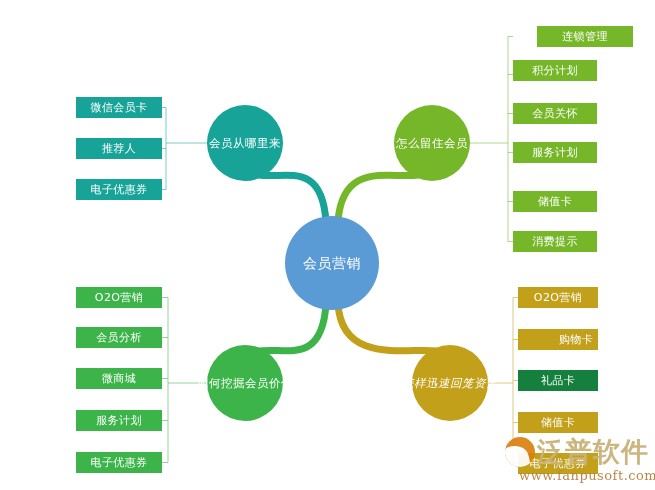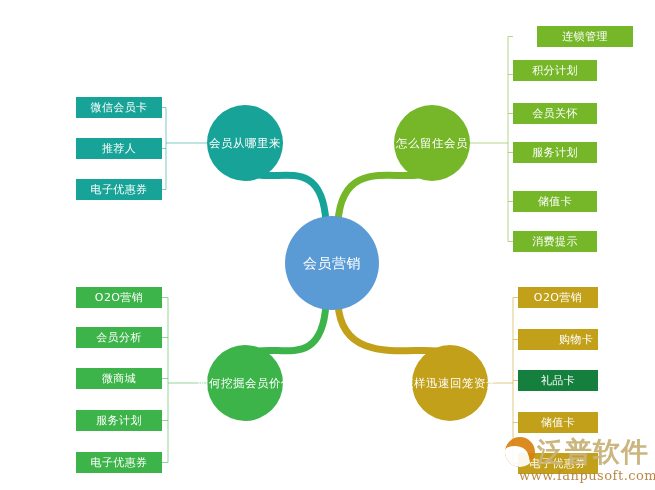--- a/index.html
+++ b/index.html
@@ -175,21 +175,21 @@
         <span class="line">哪里来</span>
       </div>
       <div class="node-circle branch-node" style="left: 394px; top: 105px; width: 76px; height: 76px; background: rgb(118, 183, 41);">
         <span class="line">怎么留住</span>
         <span class="line">会员</span>
       </div>
       <div class="node-circle branch-node" style="left: 207px; top: 345px; width: 76px; height: 76px; background: rgb(60, 180, 74);">
         <span class="line">如何挖掘</span>
         <span class="line">会员价值</span>
       </div>
-      <div class="node-circle branch-node" style="left: 412px; top: 345px; width: 76px; height: 76px; background: rgb(194, 160, 26);">
+      <div class="node-circle branch-node" style="left: 412px; top: 345px; width: 76px; height: 76px; background: rgb(194, 160, 26); font-style: italic;">
         <span class="line">怎样迅速</span>
         <span class="line">回笼资金</span>
       </div>
     </div>
   <div id="leaves-layer">
       <div class="leaf-box" style="left: 76px; top: 97px; width: 86px; background: rgb(23, 163, 152);">
         <span>微信会员卡</span>
       </div>
       <div class="leaf-box" style="left: 76px; top: 138px; width: 86px; background: rgb(23, 163, 152);">
         <span>推荐人</span>

